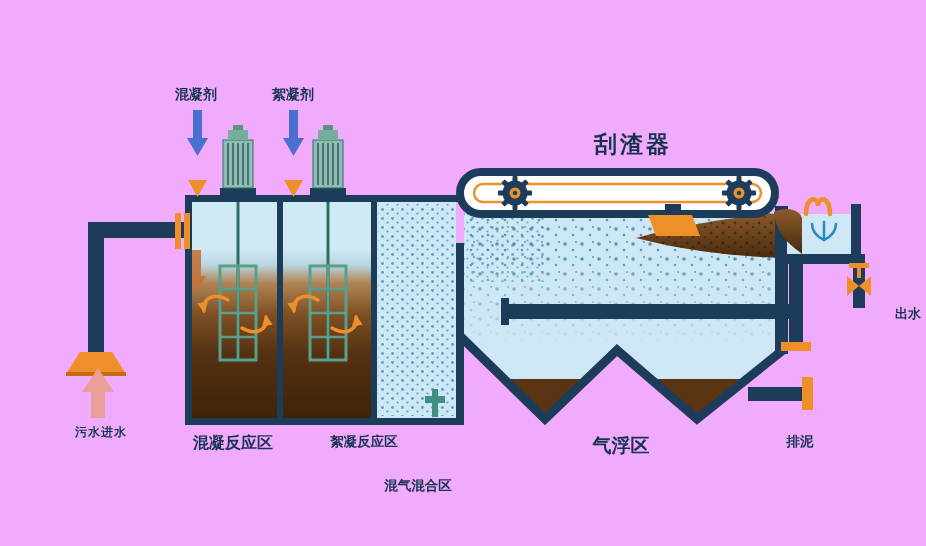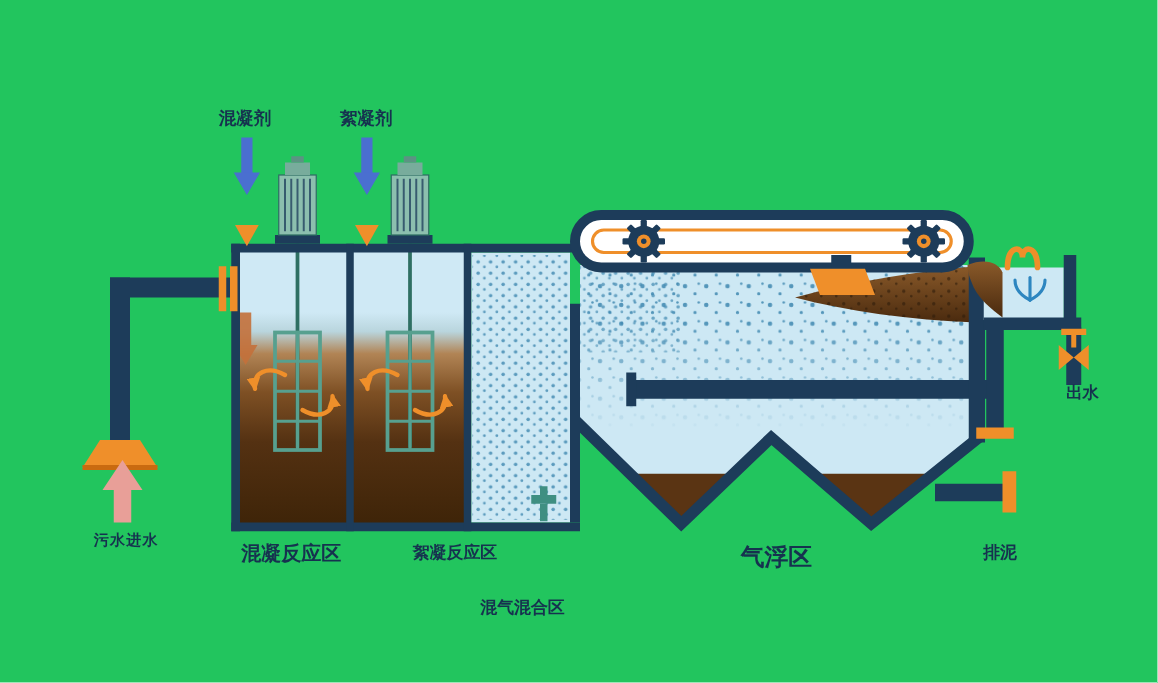--- a/index.html
+++ b/index.html
@@ -1,31 +1,31 @@
 <!DOCTYPE html>
 <html><head>
 <meta charset="utf-8">
 <style>
   html,body{margin:0;padding:0;background:#ffffff;}
   #canvas{
-    position:relative;width:926px;height:546px;background:#22c55e;overflow:hidden;
+    position:relative;width:926px;height:546px;background:#f0abfc;overflow:hidden;
     font-family:"Liberation Sans",sans-serif;
   }
   #scene{position:absolute;left:0;top:0;}
   .lbl{position:absolute;color:#16324f;white-space:nowrap;transform:translateX(-50%);}
   #lbl-coagulant {left:196px;top:86px;font-size:14px;font-weight:700;}
   #lbl-flocculant{left:293px;top:86px;font-size:14px;font-weight:700;}
   #lbl-scraper   {left:633px;top:129px;font-size:23px;font-weight:700;letter-spacing:3px;}
   #lbl-inlet     {left:101px;top:424px;font-size:12px;font-weight:700;letter-spacing:1px;}
   #lbl-zone1     {left:233px;top:433px;font-size:16px;font-weight:600;}
   #lbl-zone2     {left:328px;top:433px;font-size:13.5px;font-weight:600;margin-left:36px;}
   #lbl-zone3     {left:418px;top:433px;font-size:13.5px;font-weight:600;margin-top:44px;}
   #lbl-zone4     {left:621px;top:433px;font-size:19px;font-weight:600;}
   #lbl-drain     {left:800px;top:433px;font-size:13.5px;font-weight:600;}
-  #lbl-outlet    {left:866px;top:305px;font-size:13px;font-weight:600;font-family:Liberation Serif, serif;}
+  #lbl-outlet    {left:908px;top:305px;font-size:13px;font-weight:600;font-family:Liberation Serif, serif;}
 </style>
 </head>
 <body>
 
 <div id="canvas">
 <svg id="scene" width="926" height="546" viewBox="0 0 926 546" xmlns="http://www.w3.org/2000/svg">
   <defs>
     <linearGradient id="tankGrad" x1="0" y1="0" x2="0" y2="1">
       <stop offset="0" stop-color="#cfe9f5"></stop>
       <stop offset="0.23" stop-color="#cfe9f5"></stop>
@@ -251,20 +251,21 @@
   <g fill="#4a6fd0">
     <rect x="289" y="110" width="9" height="30"></rect>
     <polygon points="283,138 304,138 293.5,156"></polygon>
   </g>
   <polygon points="188,180 207,180 197.5,197" fill="#ef8f2a"></polygon>
   <polygon points="284,180 303,180 293.5,197" fill="#ef8f2a"></polygon>
 </svg>
 
 <div class="lbl" id="lbl-coagulant">混凝剂</div>
 <div class="lbl" id="lbl-flocculant">絮凝剂</div>
+<div class="lbl" id="lbl-scraper">刮渣器</div>
 <div class="lbl" id="lbl-inlet">污水进水</div>
 <div class="lbl" id="lbl-zone1">混凝反应区</div>
 <div class="lbl" id="lbl-zone2">絮凝反应区</div>
 <div class="lbl" id="lbl-zone3">混气混合区</div>
 <div class="lbl" id="lbl-zone4">气浮区</div>
 <div class="lbl" id="lbl-drain">排泥</div>
 <div class="lbl" id="lbl-outlet">出水</div>
 </div>
 
 </body></html>

